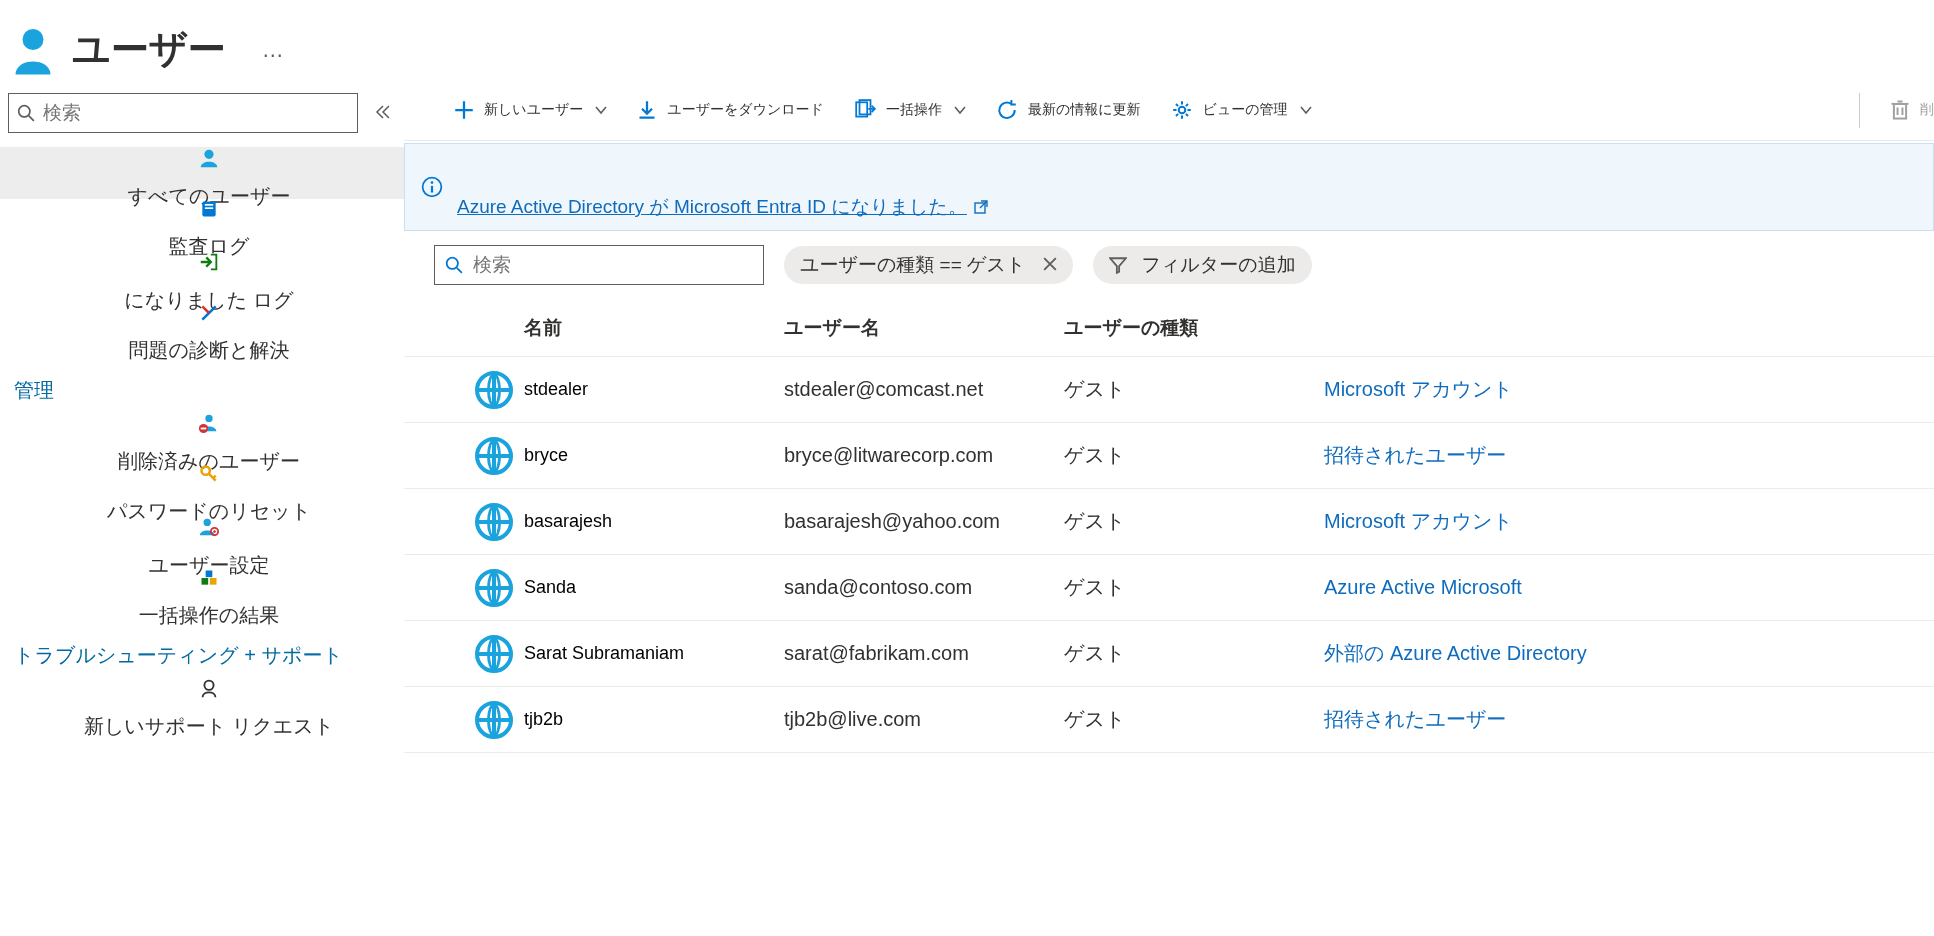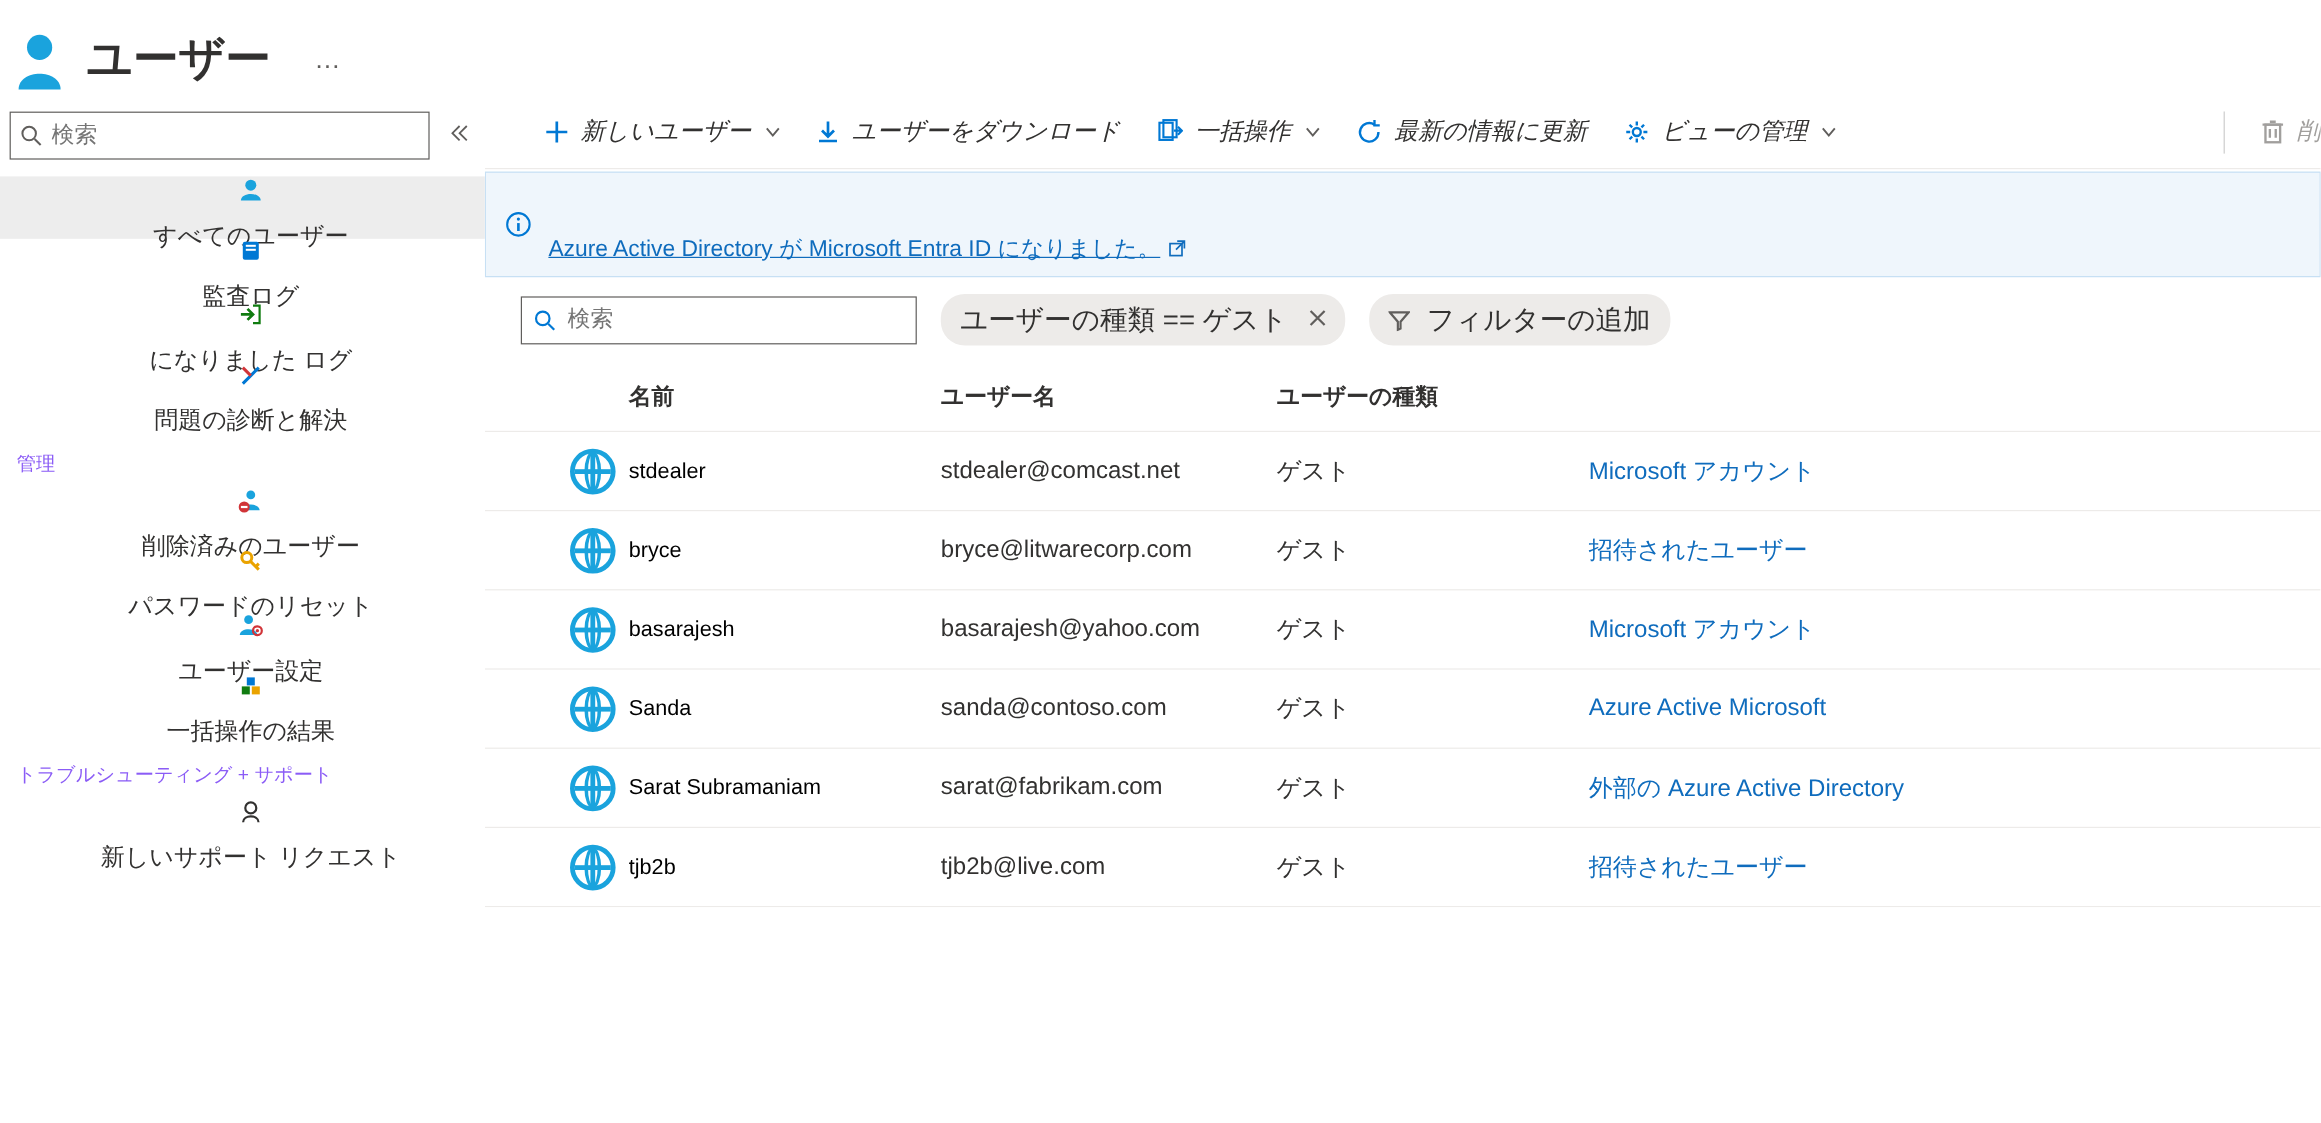--- a/index.html
+++ b/index.html
@@ -72,22 +72,22 @@
     height: 52px;
     padding-left: 14px;
     gap: 14px;
     cursor: pointer;
     flex-direction: column;
   }
   .nav-item.active { background: #ededed; }
   .nav-icon { width: 24px; display:flex; justify-content:center; }
   .nav-label { font-size: 20px; color: #323130; }
   .nav-section {
-    font-size: 16px;
-    color: #8b5cf6;
+    font-size: 20px;
+    color: #0369a1;
     padding: 22px 0 8px 14px;
     font-weight: 400;
   }
 
   .main {
     flex: 1;
     display: flex;
     flex-direction: column;
     overflow: hidden;
   }
@@ -101,21 +101,21 @@
   }
   .tool {
     display: flex;
     align-items: center;
     gap: 10px;
     color: #323130;
     cursor: pointer;
     white-space: nowrap;
   }
   .tool-icon { color: #0078d4; display: flex; }
-  .tool-label { font-size: 20px; font-style: italic; }
+  .tool-label { font-size: 14px; }
   .tool-chevron { color: #605e5c; font-size: 13px; padding-left: 2px; }
   .toolbar-spacer { flex: 1; }
   .toolbar-divider { width:1px; height: 36px; background:#ccc; }
   .delete-tool .tool-icon { color:#a19f9d; }
 
   .banner {
     display: flex;
     align-items: center;
     background: #eff6fc;
     border: 1px solid #c7e0f4;
@@ -142,21 +142,21 @@
   }
   .table-search input {
     border: none; outline: none; font-size: 19px; width: 100%; padding-left: 10px; background: transparent;
   }
   .pill {
     display: flex;
     align-items: center;
     background: #edebe9;
     border-radius: 20px;
     padding: 6px 16px;
-    font-size: 23px;
+    font-size: 19px;
     gap: 14px;
     color: #323130;
   }
   .pill-close { color:#605e5c; font-size: 18px; cursor:pointer; padding-left: 4px; }
   .pill-filter-icon { color:#605e5c; display:flex; }
 
   .table-area {
     overflow: auto;
     border-top: none;
   }

